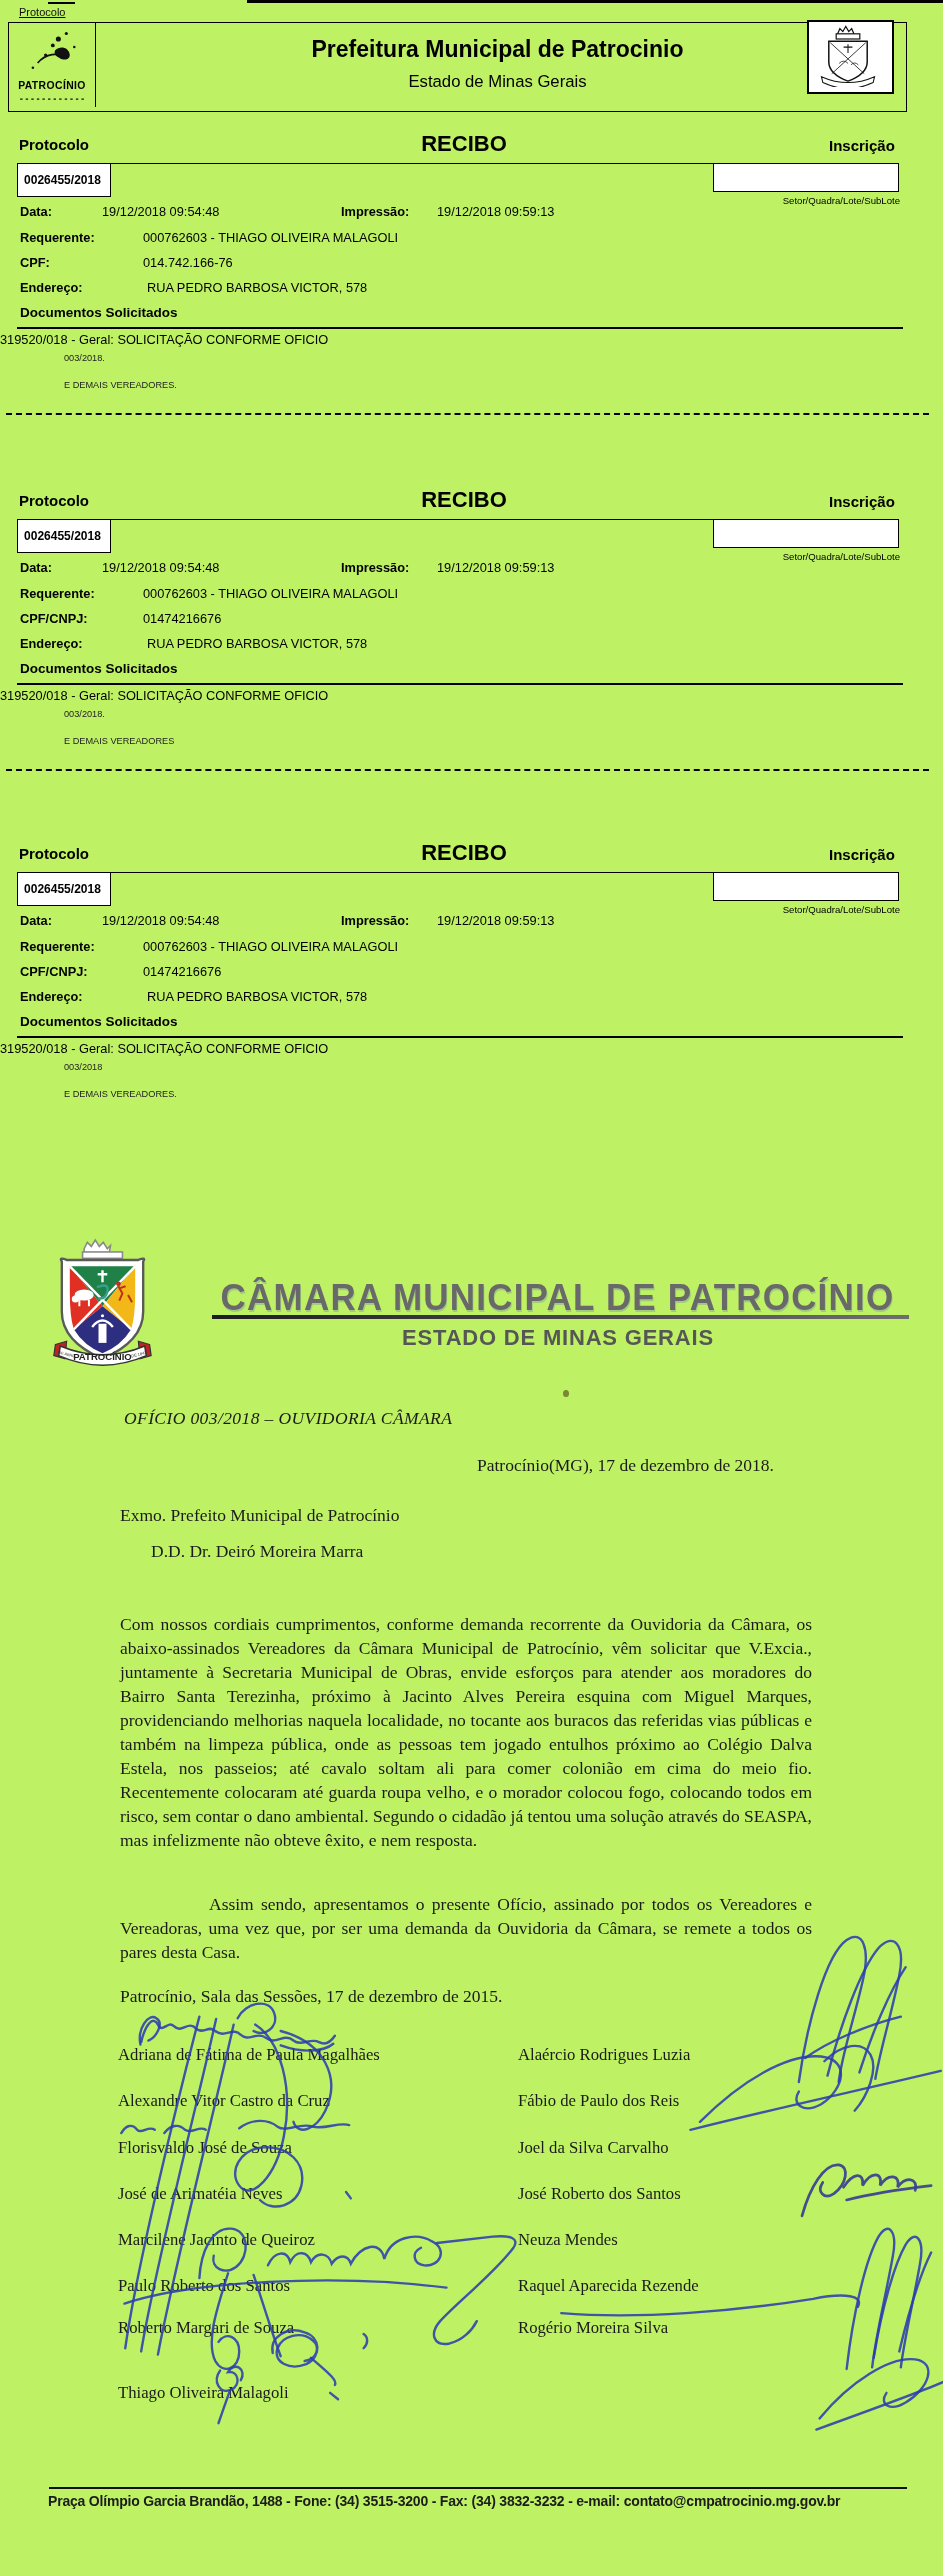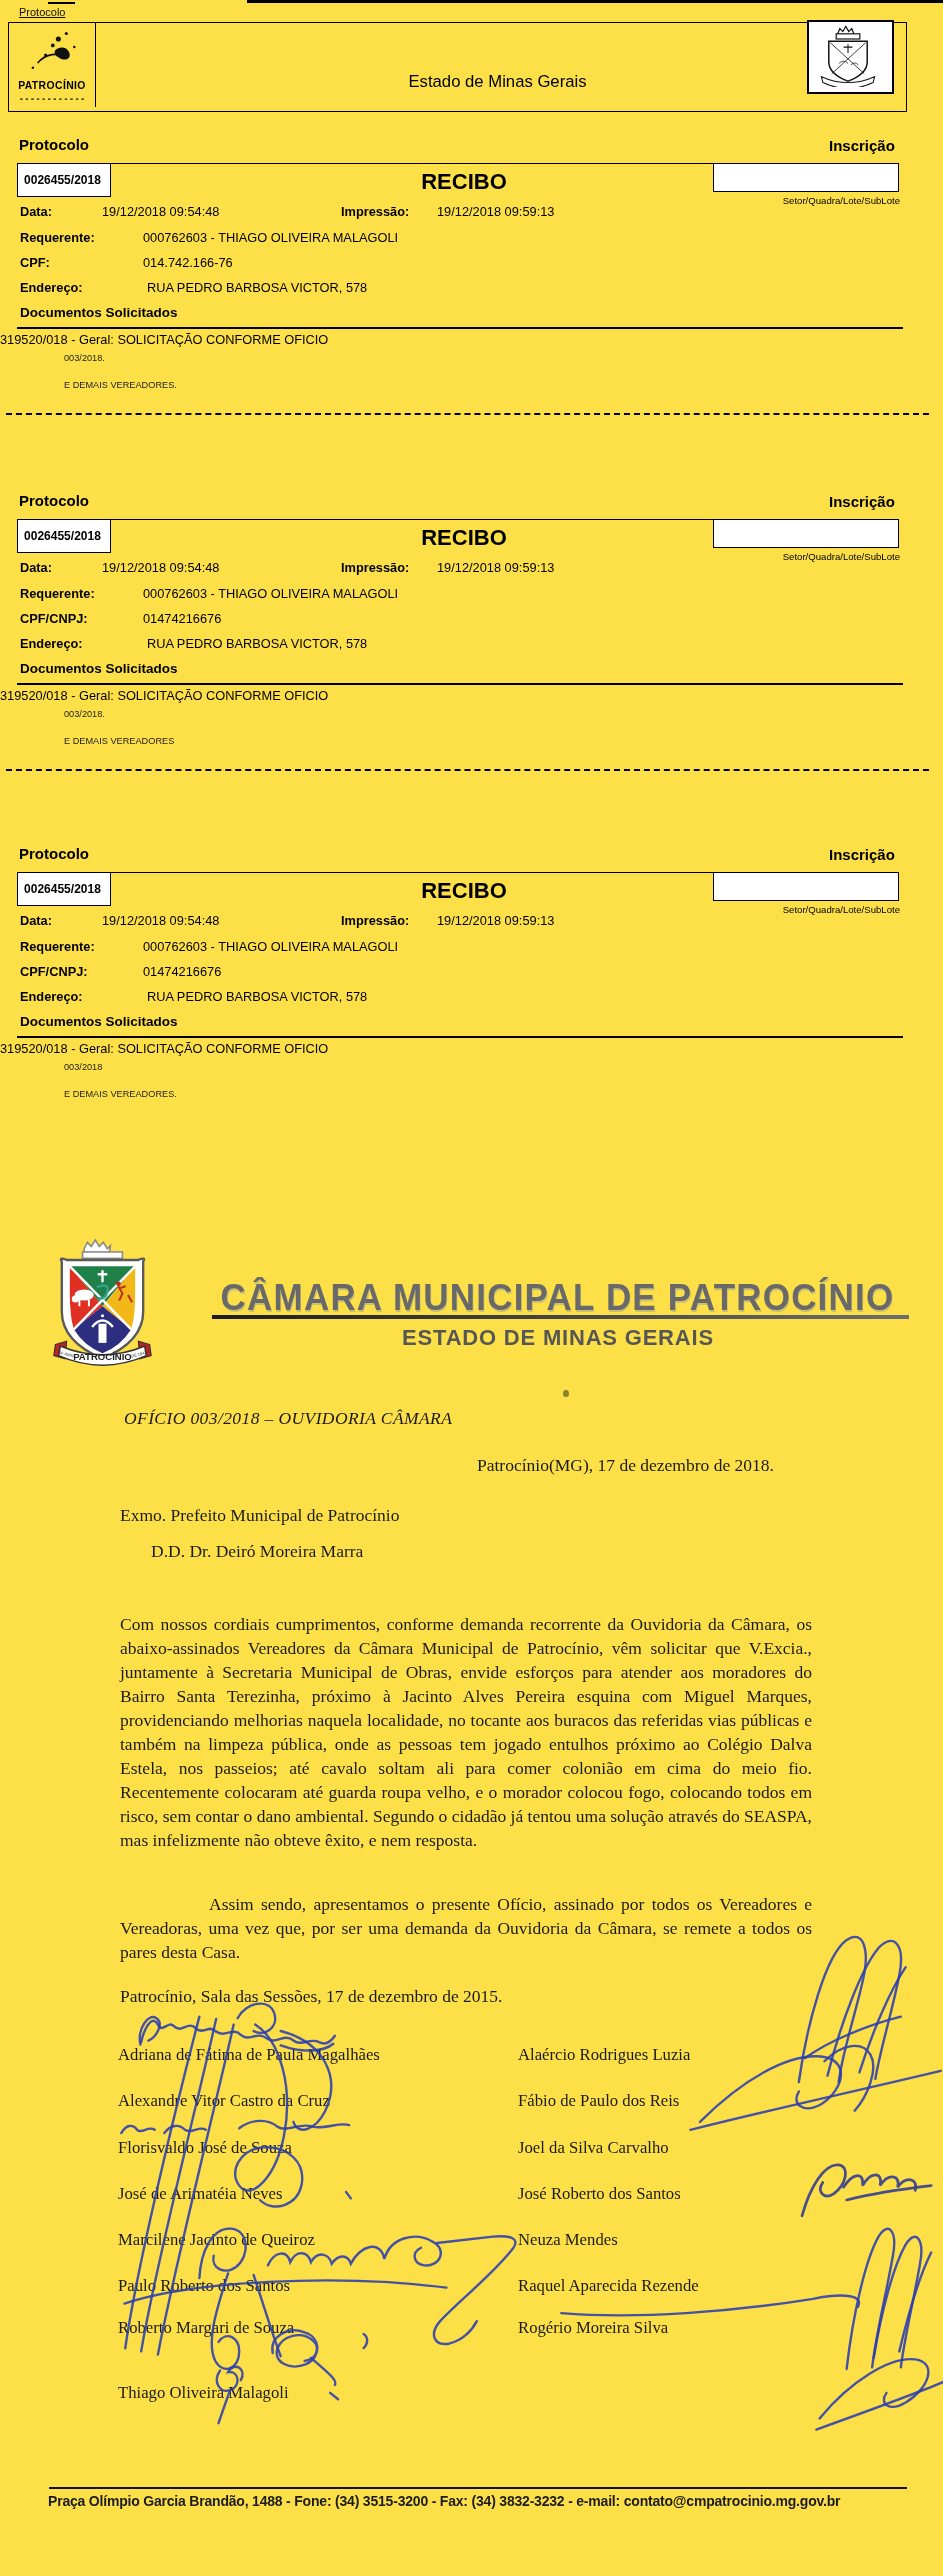--- a/index.html
+++ b/index.html
@@ -1,33 +1,33 @@
 <!DOCTYPE html>
 <html style="font-size:12.8px"><head>
 <meta charset="utf-8">
 <style>
   html,body{margin:0;padding:0;background:#e8e8e8;}
-  #page{position:relative;width:944px;height:2576px;background:#fde047;overflow:hidden;
+  #page{position:relative;width:944px;height:2576px;background:#bef264;overflow:hidden;
         font-family:"Liberation Sans",sans-serif;color:#000;}
   .abs{position:absolute;}
   
   .scan-strip{position:absolute;background:#000;}
   .scan-dot{position:absolute;width:5.6px;height:7.2px;border-radius:50%;background:#6b6b2a;opacity:.8;}
   
   .tag{font-size:11px;color:#111;}
   .hdr-box{position:absolute;left:8px;top:22px;width:897px;height:88px;border:1.6px solid #000;}
   .logo-box{position:absolute;left:0;top:0;width:86px;height:84px;border-right:1.6px solid #000;}
   .logo-text{position:absolute;left:0;top:57px;width:86px;text-align:center;font-weight:bold;
              font-size:10.4px;letter-spacing:0.4px;}
   .hdr-title1{position:absolute;left:88px;right:8px;top:12.8px;text-align:center;
               font-size:23px;font-weight:bold;}
   .hdr-title2{position:absolute;left:88px;right:8px;top:49px;text-align:center;font-size:16.7px;}
   .coat-box{position:absolute;left:807px;top:20px;width:83px;height:70px;border:2.4px solid #000;background:#fff;}
   .receipt{position:absolute;left:0;width:944px;}
-  .r-title{position:absolute;left:0;top:0;width:928px;text-align:center;font-size:22px;font-weight:bold;margin-top:38px;}
+  .r-title{position:absolute;left:0;top:0;width:928px;text-align:center;font-size:22px;font-weight:bold;}
   .r-protl{position:absolute;left:19px;top:4.8px;font-size:15px;font-weight:bold;}
   .r-insc{position:absolute;left:829px;top:6.4px;font-size:15px;font-weight:bold;}
   .r-topline{position:absolute;left:16.7px;top:32px;width:880px;border-top:1.6px solid #000;}
   .r-protbox{position:absolute;left:16.7px;top:32px;width:86px;height:32px;border:1.6px solid #000;background:#fff;
              font-size:12px;font-weight:bold;line-height:32px;padding-left:6.4px;}
   .r-inscbox{position:absolute;left:713px;top:32px;width:184px;height:27px;border:1.6px solid #000;background:#fff;}
   .r-setor{position:absolute;left:713px;top:64px;width:187px;text-align:right;font-size:9.6px;}
   .r-row{position:absolute;font-size:12.8px;}
   .lb{font-weight:bold;}
   .r-docline{position:absolute;left:16.7px;width:886px;border-top:2.4px solid #000;}
@@ -79,20 +79,21 @@
         <circle cx="46" cy="40" r="2" fill="#111"></circle>
         <path d="M36,50 C46,38 62,36 72,44" stroke="#111" stroke-width="2.2" fill="none"></path>
         <circle cx="30" cy="56" r="1.6" fill="#111"></circle>
         <circle cx="82" cy="30" r="1.6" fill="#111"></circle>
       </svg>
       <span class="logo-text">PATROCÍNIO</span>
       <svg width="86" height="6.4" viewBox="0 0 108 8" style="position:absolute;top:73px;">
         <path d="M14,4 h80" stroke="#111" stroke-width="1.6" stroke-dasharray="3,4" fill="none"></path>
       </svg>
     </div>
+    <div class="hdr-title1">Prefeitura Municipal de Patrocinio</div>
     <div class="hdr-title2">Estado de Minas Gerais</div>
   </div>
   <div class="coat-box">
     <svg width="78" height="65" viewBox="0 0 104 88">
       <path d="M38,16 l3,-7 4,4 4,-7 4,7 4,-4 3,7" stroke="#111" stroke-width="1.6" fill="none"></path>
       <rect x="36" y="16" width="32" height="7" stroke="#111" stroke-width="1.6" fill="none"></rect>
       <path d="M26,26 L78,26 L78,54 Q78,70 52,80 Q26,70 26,54 Z" stroke="#111" stroke-width="2" fill="none"></path>
       <path d="M28,28 L74,70 M76,28 L30,70" stroke="#111" stroke-width="1.1" fill="none"></path>
       <path d="M46,34 h12 M52,30 v12" stroke="#111" stroke-width="1.4" fill="none"></path>
       <path d="M40,56 q6,-6 12,0 M56,58 q5,-5 10,0" stroke="#111" stroke-width="1" fill="none"></path>

